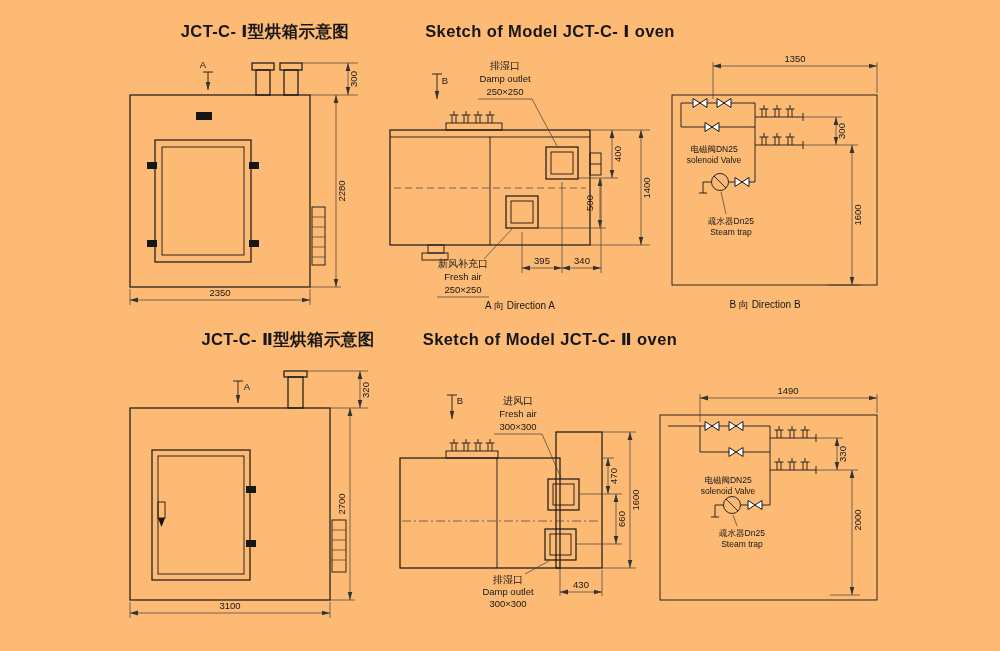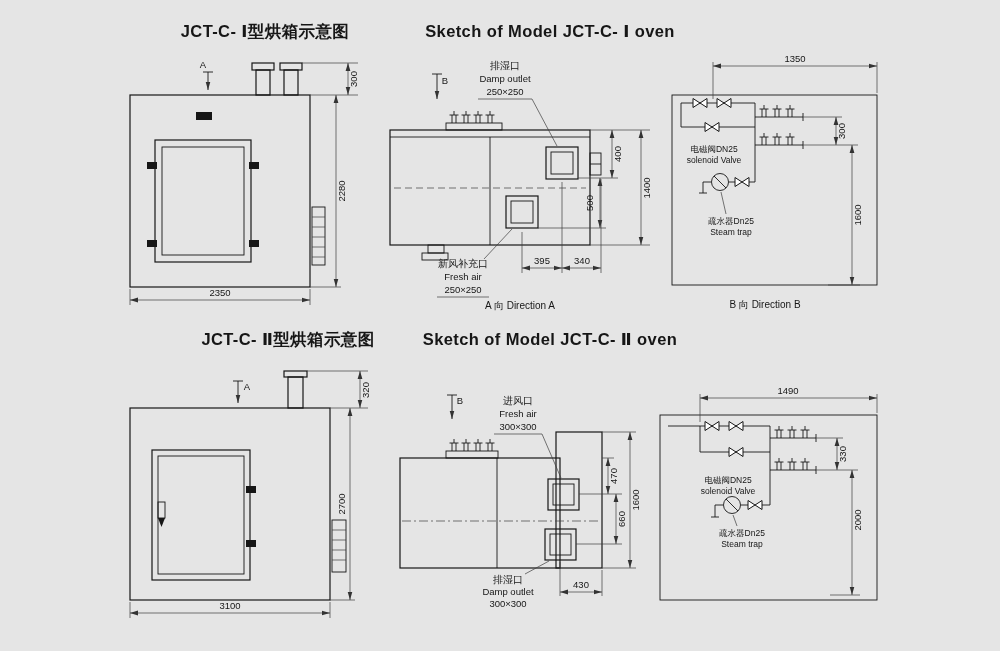--- a/index.html
+++ b/index.html
@@ -1,16 +1,16 @@
 <!DOCTYPE html>
 <html><head>
 <meta charset="utf-8">
 <style>
   html,body { margin:0; padding:0; background:#fdfdfd; }
-  #sheet { position:relative; width:1000px; height:651px; background:#e5e5e5; overflow:hidden; }
+  #sheet { position:relative; width:1000px; height:651px; background:#fdba74; overflow:hidden; }
   svg text { font-family:"Liberation Sans","DejaVu Sans",sans-serif; fill:#161616; }
   .title  { font-size:16.5px; font-weight:700; letter-spacing:0.4px; }
   .dimtxt { font-size:9.5px; }
   .lbl    { font-size:9.5px; }
   .cjk    { font-size:10px; }
   .small  { font-size:8.5px; }
   .cap    { font-size:10px; }
   .ln  { fill:none; stroke:#161616; stroke-width:1.2; }
   .md  { fill:none; stroke:#161616; stroke-width:0.9; }
   .dim { fill:none; stroke:#3d3d3d; stroke-width:0.7; }

